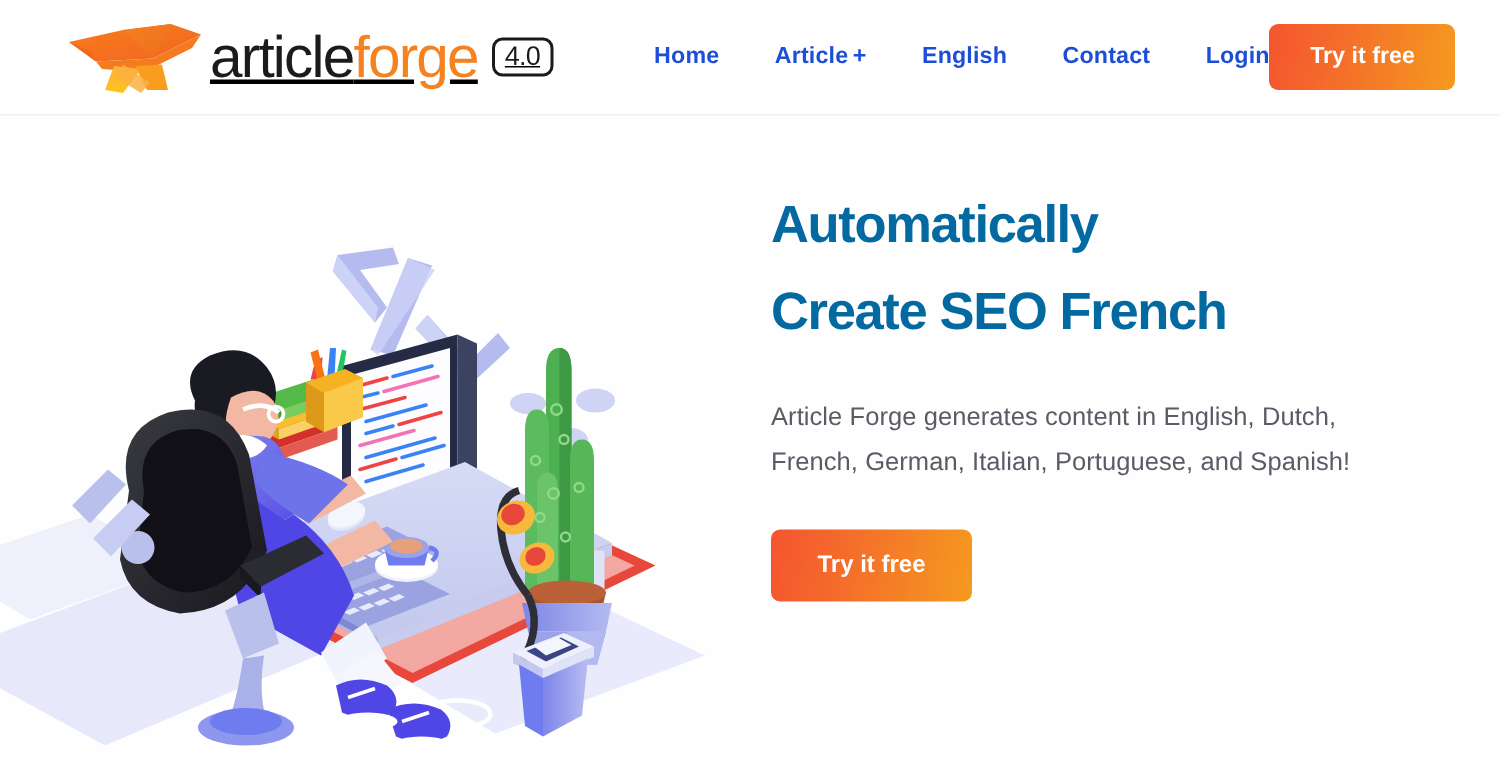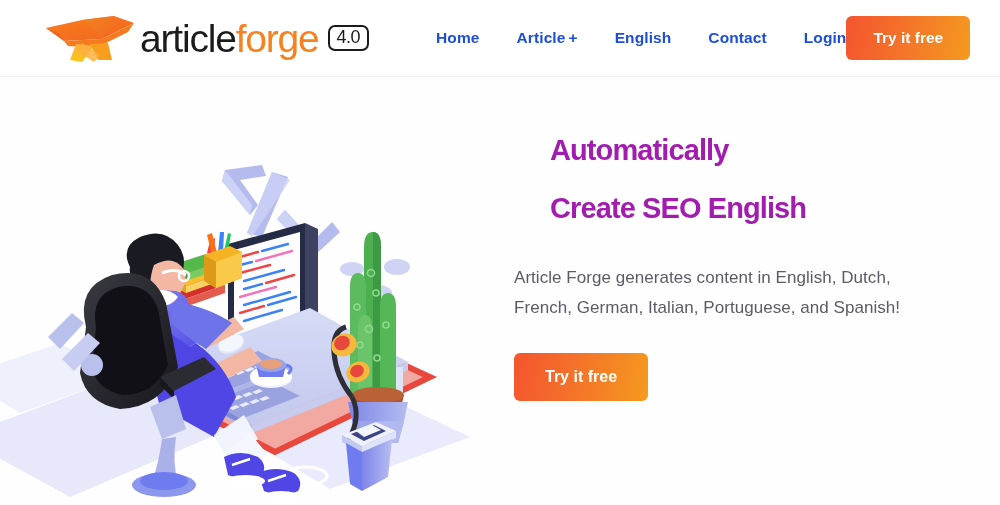--- a/index.html
+++ b/index.html
@@ -12,21 +12,21 @@
   .page { position:relative; width:1000px; height:505px; background:#fff; overflow:hidden; }
 
   
   .header {
     position:relative; height:77px; width:100%;
     background:#ffffff;
     border-bottom:1px solid #f0f0f2;
     display:flex; align-items:center;
     z-index:40;
   }
-  .brand { display:flex; align-items:center; margin-left:42px; }
+  .brand { display:flex; align-items:center; margin-left:42px;text-decoration:underline; }
   .logo-mark { width:96px; height:56px; flex:none; }
   .logo-word { font-size:39px; letter-spacing:-1.2px; margin-left:2px; line-height:1; font-weight:400; }
   .logo-word .w-article { color:#1b1b1b; }
   .logo-word .w-forge { color:#f5821f; }
   .version-badge {
     margin-left:9px; border:2.5px solid #1b1b1b; border-radius:7px;
     padding:1px 7px 3px 7px; font-size:18px; color:#1b1b1b; line-height:1.05;
     font-weight:400; letter-spacing:-0.5px;
   }
 
@@ -42,23 +42,22 @@
     border-radius:6px; font-family:inherit; white-space:nowrap;
     background:linear-gradient(100deg,#f4552f 0%,#f4702a 42%,#f59a1f 100%);
   }
   .header-cta { margin-left:auto; margin-right:40px; font-size:15.5px; padding:13px 27px; }
 
   
   .hero { position:relative; height:428px; width:100%; background:#fefeff; overflow:hidden; }
 
   .hero-copy { position:absolute; left:514px; top:44px; width:450px; }
   .hero-title {
-    font-size:29px; line-height:58px; font-weight:700; color:#a21caf;
+    font-size:35px; line-height:58px; font-weight:700; color:#0369a1;
     letter-spacing:-0.9px;
-    margin-left:36px;
   }
   .hero-sub {
     margin-top:26px; font-size:17px; line-height:30px; color:#5b5b66;
     letter-spacing:0.05px; max-width:400px;
   }
   .hero-cta { margin-top:30px; font-size:16px; padding:15px 31px; border-radius:6px; }
 
   .art { position:absolute; left:0; top:0; width:500px; height:428px; }
 </style>
 </head>
@@ -346,20 +345,20 @@
           <circle cx="92" cy="288" r="11" fill="#b9c0ec"></circle>
           <path d="M48 260 L72 236 L84 246 L60 272 Z" fill="#b9c0ec"></path>
           <path d="M62 282 L88 256 L100 266 L74 294 Z" fill="#c7cdf2"></path>
         </g>
       </svg>
     </div>
 
     <div class="hero-copy">
       <h1 class="hero-title">
         <span>Automatically</span><br>
-        <span>Create SEO English</span><br>
+        <span>Create SEO French</span><br>
       </h1>
       <p class="hero-sub">Article Forge generates content in English, Dutch, French, German, Italian, Portuguese, and Spanish!</p>
       <button class="btn-cta hero-cta">Try it free</button>
     </div>
 
   </section>
 </div>
 
 </body></html>

